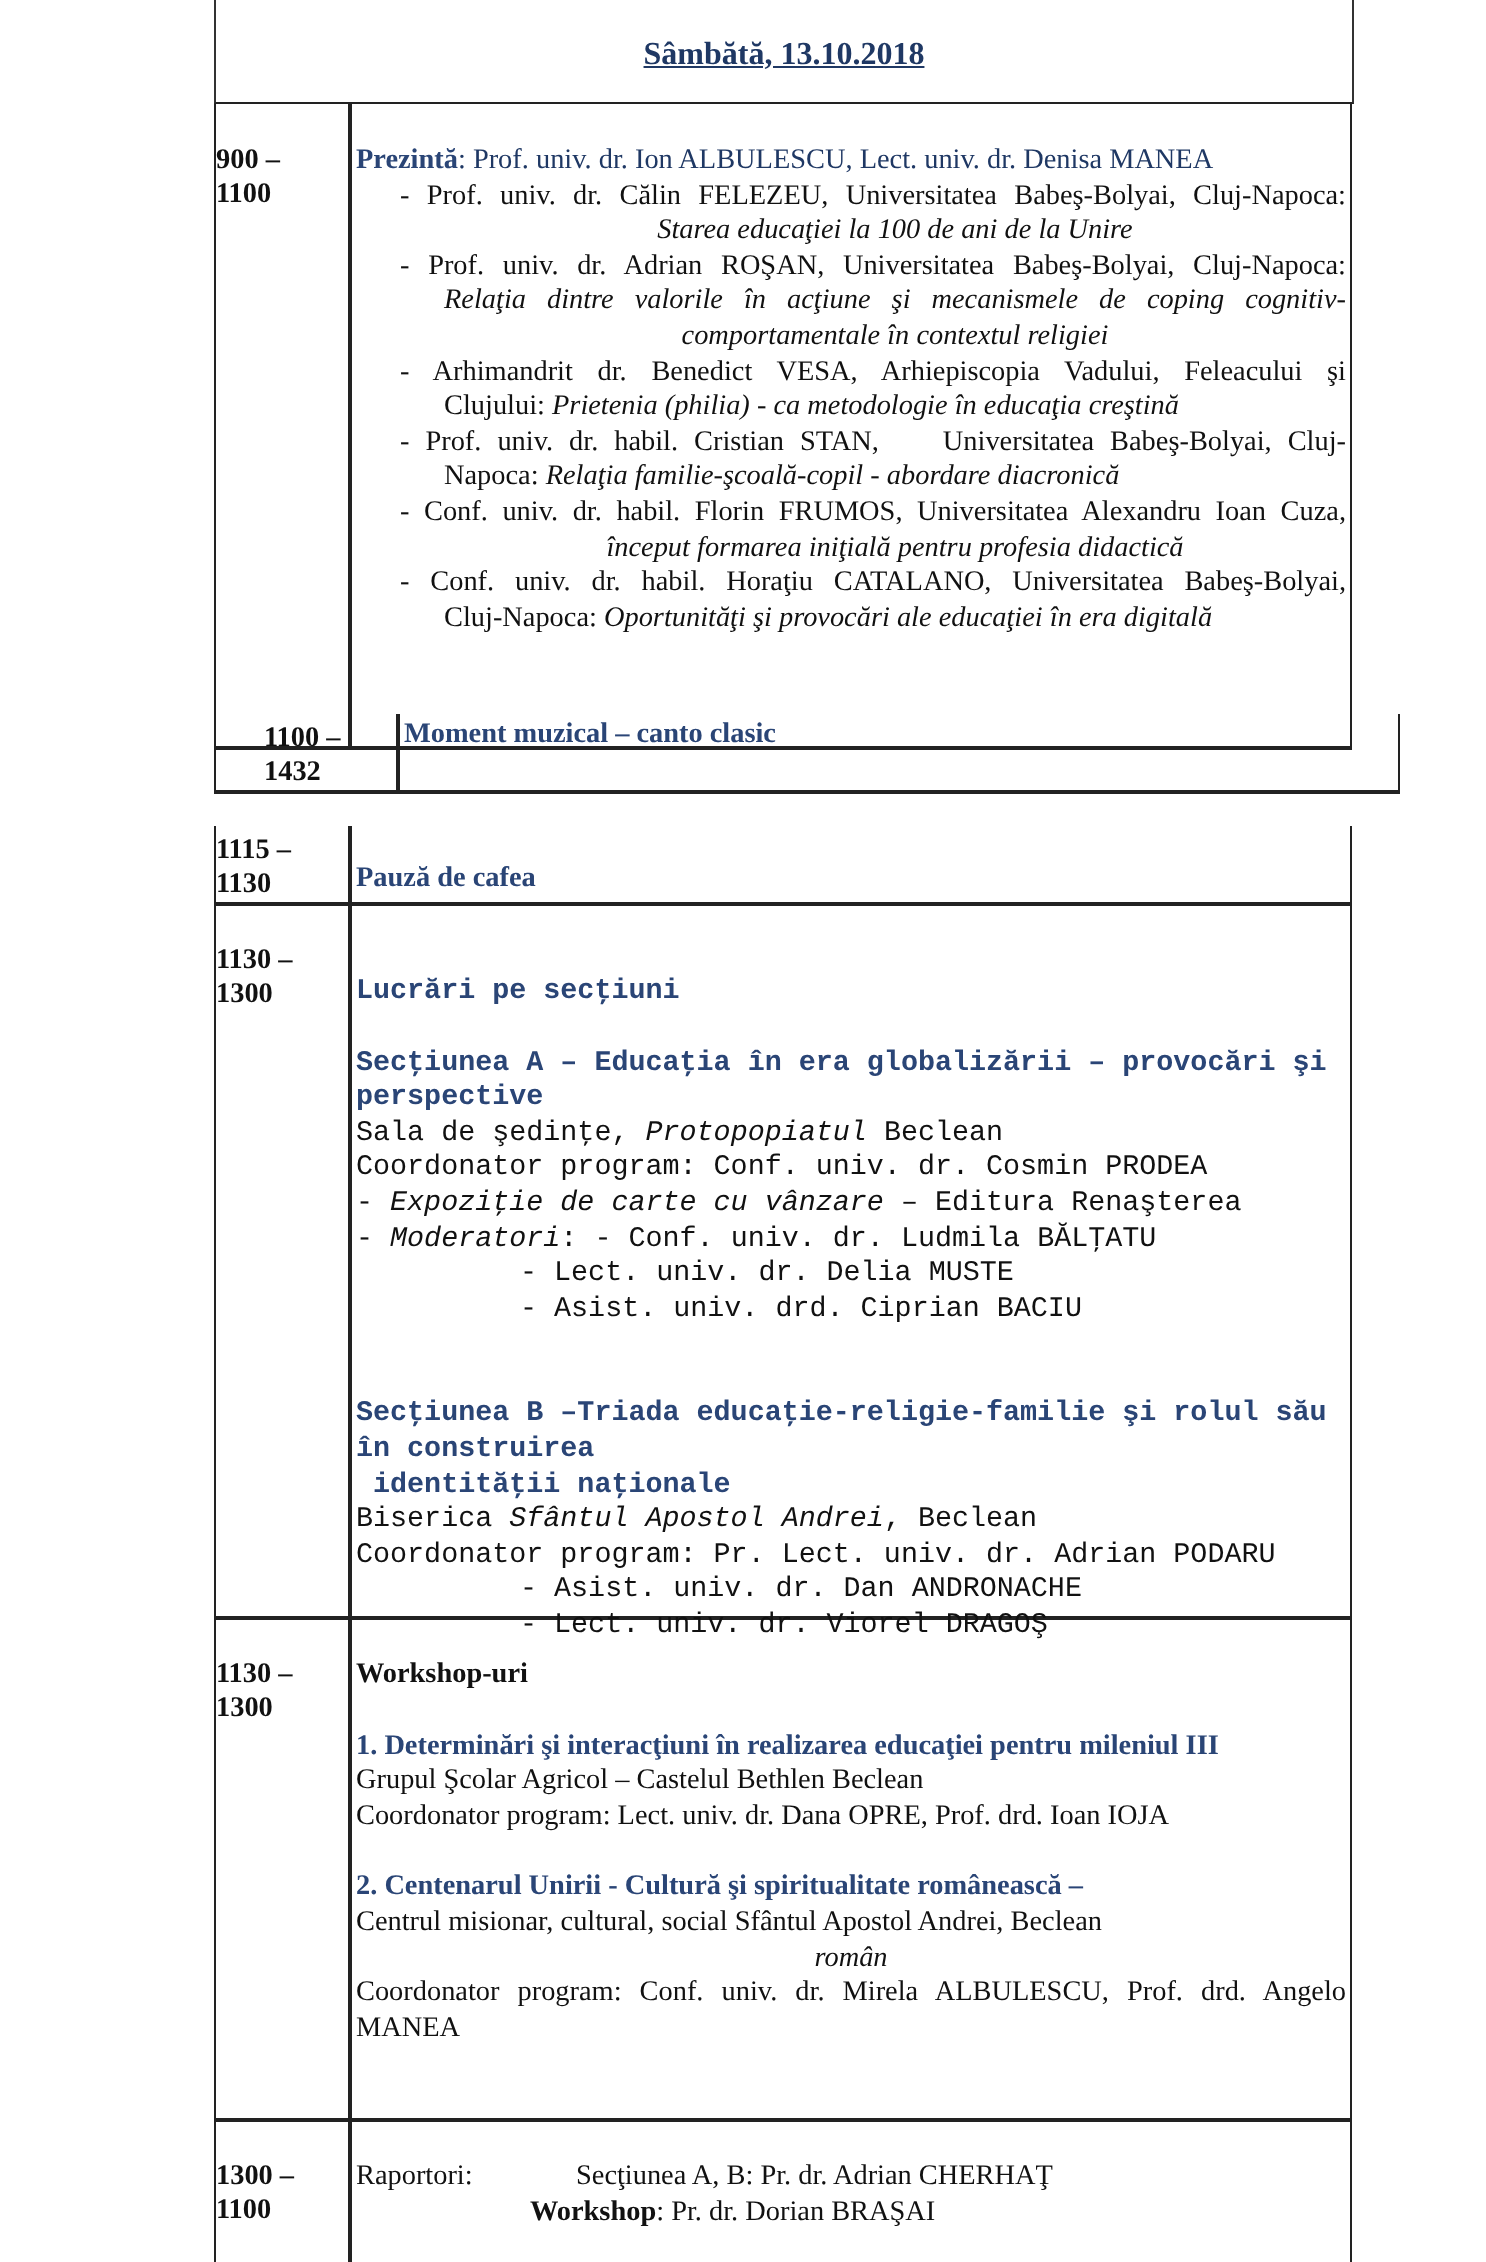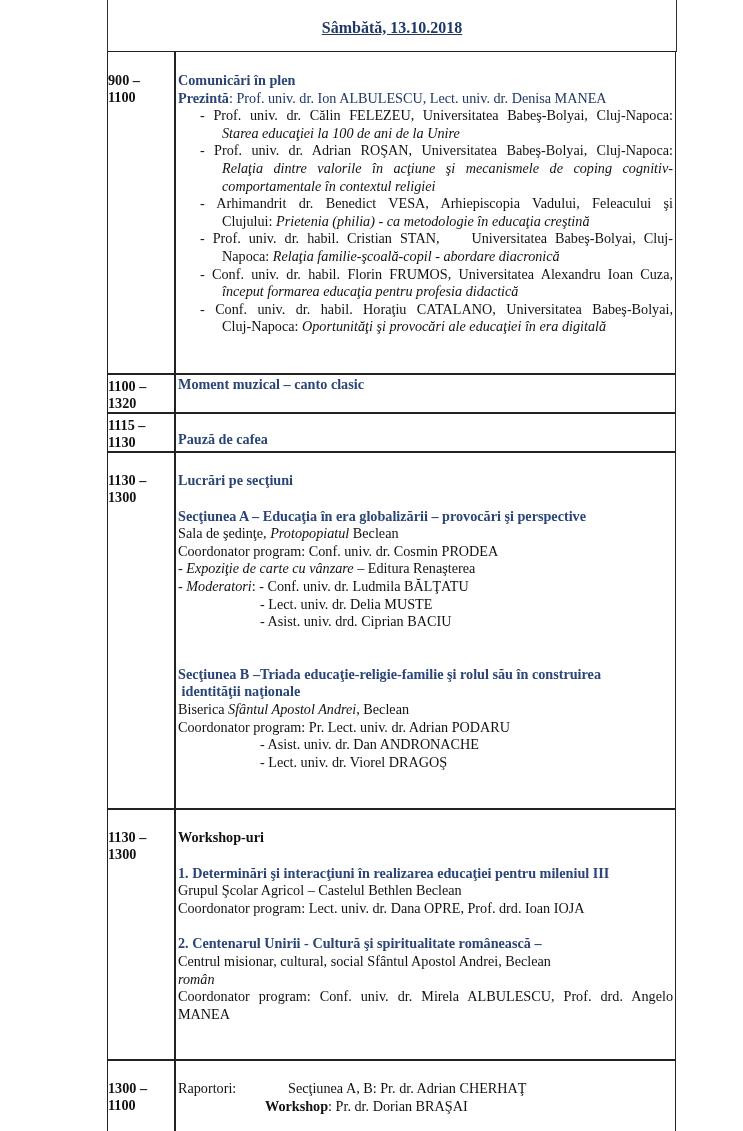--- a/index.html
+++ b/index.html
@@ -8,21 +8,21 @@
   .table { position: absolute; left: 82px; top: 0; width: 570px; margin-left: 25px; }
   .hdr { height: 51px; border-left: 1.5px solid #333; border-right: 1.5px solid #333; border-bottom: 1.5px solid #222;
          display: flex; align-items: center; justify-content: center; }
   .hdr span { color: #1f3864; font-weight: bold; font-size: 16px; text-decoration: underline; margin-top: 4px; }
   .row { display: flex; border-left: 1.5px solid #222; border-right: 1.5px solid #222; border-bottom: 2px solid #222; position: absolute; left: 0; width: 567px; }
   .time { width: 68px; border-right: 2px solid #222; font-weight: bold; line-height: 17px; box-sizing: border-box; }
   .content { flex: 1; padding-left: 2px; padding-right: 2px; line-height: 17.6px; }
   .blue { color: #2a4576; font-weight: bold; }
   .navy { color: #1f3864; }
   .b { font-weight: bold; }
-  .i { font-style: italic; }
+  .i { font-style: italic; text-align: center; }
   .just { text-align: justify; text-align-last: justify; }
   .item { padding-left: 22px; text-indent: -10px; margin-left: 10px; }
   .item .l1 { display: block; text-align: justify; text-align-last: justify; }
   .cont { display: block; padding-left: 12px; text-indent: 0; }
   .cont.just { text-align: justify; text-align-last: justify; }
   .mods { padding-left: 82px; }
 </style>
 </head>
 <body>
 
@@ -30,21 +30,20 @@
   <div class="hdr">
     <span>Sâmbătă, 13.10.2018</span>
   </div>
 
   <div class="row" style="top:52px;height:321px;">
     <div class="time" style="padding-top:20px;">
       <div>900 –</div>
       <div>1100</div>
     </div>
     <div class="content" style="padding-top:20px;">
-      <div class="blue">Comunicări în plen</div>
       <div><span class="blue">Prezintă</span><span class="navy">: Prof. univ. dr. Ion ALBULESCU, Lect. univ. dr. Denisa MANEA</span></div>
 
       <div class="item">
         <span class="l1">- Prof. univ. dr. Călin FELEZEU, Universitatea Babeş-Bolyai, Cluj-Napoca:</span>
         <span class="cont i">Starea educaţiei la 100 de ani de la Unire</span>
       </div>
       <div class="item">
         <span class="l1">- Prof. univ. dr. Adrian ROŞAN, Universitatea Babeş-Bolyai, Cluj-Napoca:</span>
         <span class="cont i just">Relaţia dintre valorile în acţiune şi mecanismele de coping cognitiv-</span>
         <span class="cont i">comportamentale în contextul religiei</span>
@@ -52,33 +51,33 @@
       <div class="item">
         <span class="l1">- Arhimandrit dr. Benedict VESA, Arhiepiscopia Vadului, Feleacului şi</span>
         <span class="cont"><span>Clujului: </span><span class="i">Prietenia  (philia) - ca metodologie în  educaţia creştină</span></span>
       </div>
       <div class="item">
         <span class="l1" style="white-space:pre;">- Prof. univ. dr. habil. Cristian STAN,    Universitatea Babeş-Bolyai, Cluj-</span>
         <span class="cont"><span>Napoca: </span><span class="i">Relaţia familie-şcoală-copil - abordare diacronică</span></span>
       </div>
       <div class="item">
         <span class="l1">- Conf. univ. dr. habil. Florin FRUMOS, Universitatea Alexandru Ioan Cuza,</span>
-        <span class="cont i">început formarea educaţia pentru profesia didactică</span>
+        <span class="cont i">început formarea iniţială pentru profesia didactică</span>
       </div>
       <div class="item">
         <span class="l1">- Conf. univ. dr. habil. Horaţiu CATALANO, Universitatea Babeş-Bolyai,</span>
         <span class="cont"><span>Cluj-Napoca: </span><span class="i">Oportunităţi şi provocări ale educaţiei în era digitală</span></span>
       </div>
     </div>
   </div>
 
-  <div class="row" style="top:374px;height:38px;">
+  <div class="row" style="top:357px;height:38px;padding-left:24px;">
     <div class="time" style="padding-top:4px;">
       <div>1100 –</div>
-      <div>1320</div>
+      <div>1432</div>
     </div>
     <div class="content" style="padding-top:2px;">
       <div class="blue">Moment muzical – canto clasic</div>
     </div>
   </div>
 
   <div class="row" style="top:413px;height:38px;">
     <div class="time" style="padding-top:4px;">
       <div>1115 –</div>
       <div>1130</div>
@@ -86,21 +85,21 @@
     <div class="content" style="padding-top:18px;">
       <div class="blue">Pauză de cafea</div>
     </div>
   </div>
 
   <div class="row" style="top:452px;height:356px;">
     <div class="time" style="padding-top:20px;">
       <div>1130 –</div>
       <div>1300</div>
     </div>
-    <div class="content" style="padding-top:20px;">
+    <div class="content" style="padding-top:36px;font-family:Liberation Mono, monospace;">
       <div class="blue">Lucrări pe secţiuni</div>
       <div style="height:18px;"></div>
       <div class="blue">Secţiunea A – Educaţia în era globalizării – provocări şi perspective</div>
       <div><span>Sala de şedinţe, </span><span class="i">Protopopiatul</span><span> Beclean</span></div>
       <div>Coordonator program: Conf. univ. dr. Cosmin PRODEA</div>
       <div>- <span class="i">Expoziţie de carte cu vânzare</span><span> – Editura Renaşterea</span></div>
       <div>- <span class="i">Moderatori</span>: <span>- Conf. univ. dr. Ludmila BĂLŢATU</span></div>
       <div class="mods">- Lect. univ. dr. Delia MUSTE</div>
       <div class="mods">- Asist. univ. drd. Ciprian BACIU</div>
       <div style="height:35px;"></div>

